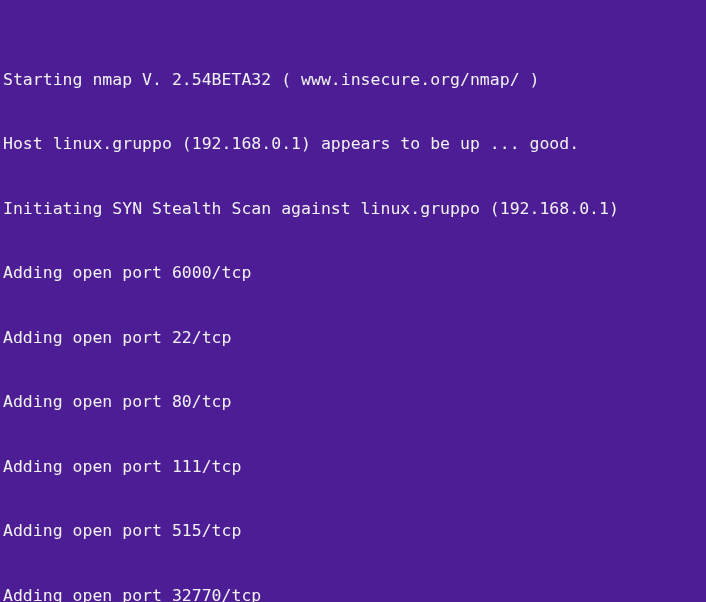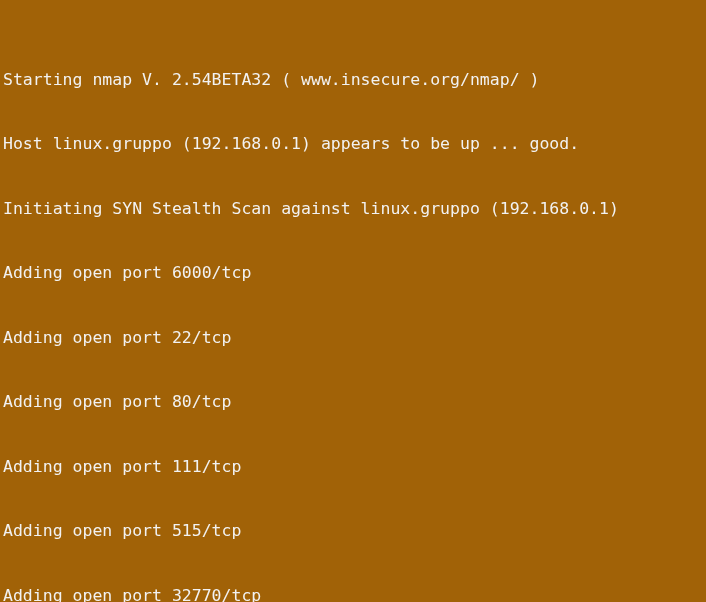--- a/index.html
+++ b/index.html
@@ -5,21 +5,21 @@
 <style>
   html, body {
     margin: 0;
     padding: 0;
     background: #000000;
   }
   #terminal {
     position: relative;
     width: 706px;
     height: 602px;
-    background: #a16207;
+    background: #4c1d95;
     overflow: hidden;
     font-family: "DejaVu Sans Mono", "Liberation Mono", monospace;
     font-size: 16.5px;
     line-height: 21.5px;
     letter-spacing: 0px;
     color: #f2f2f2;
     padding: 0;
     box-sizing: border-box;
   }
   .screen {

